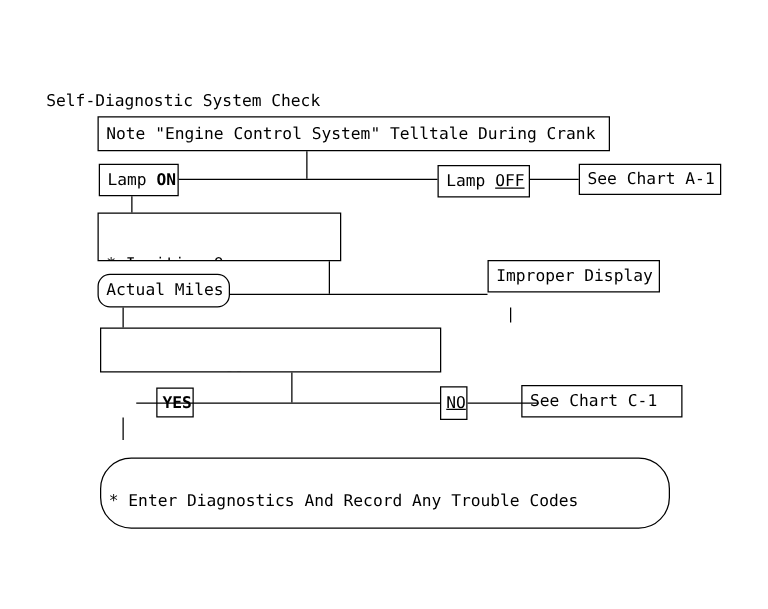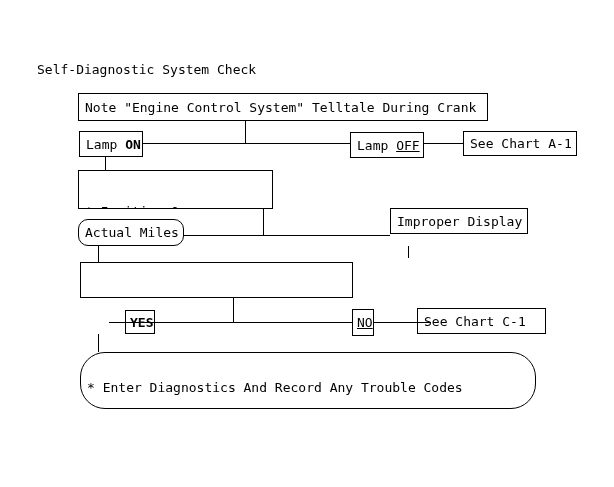--- a/index.html
+++ b/index.html
@@ -50,21 +50,21 @@
   .line {
     position: absolute;
     background: #000000;
   }
 </style>
 </head>
 <body>
 
 <div id="page">
 
-  <div class="title" style="left:37px; top:62px;">Self-Diagnostic System Check</div>
+  <div class="title" style="left:37px; top:74px;">Self-Diagnostic System Check</div>
 
   <div class="fbox single" style="left:78px; top:93px; width:410px; height:28px;">
     <span>Note "Engine Control System" Telltale During Crank</span>
   </div>
 
   <div class="fbox single" style="left:79px; top:131px; width:64px; height:26px;">
     <span>Lamp </span><span class="bold">ON</span>
   </div>
 
   <div class="fbox single" style="left:350px; top:132px; width:74px; height:26px;">
@@ -99,21 +99,21 @@
   </div>
 
   <div class="fbox single tight" style="left:352px; top:309px; width:22px; height:27px;">
     <span class="underline">NO</span>
   </div>
 
   <div class="fbox single" style="left:417px; top:308px; width:129px; height:26px;">
     <span>See Chart C-1</span>
   </div>
 
-  <div class="fbox multi4" style="left:80px; top:352px; width:456px; height:57px;border-radius:25px;">
+  <div class="fbox multi4" style="left:80px; top:366px; width:456px; height:57px;border-radius:25px;">
     <div>* Enter Diagnostics And Record Any Trouble Codes</div>
     
     
     
   </div>
 
   <div class="line" style="left:245px; top:121px; width:1px; height:22px;"></div>
   <div class="line" style="left:143px; top:143px; width:207px; height:1px;"></div>
   <div class="line" style="left:424px; top:143px; width:39px; height:1px;"></div>
   <div class="line" style="left:105px; top:157px; width:1px; height:13px;"></div>

